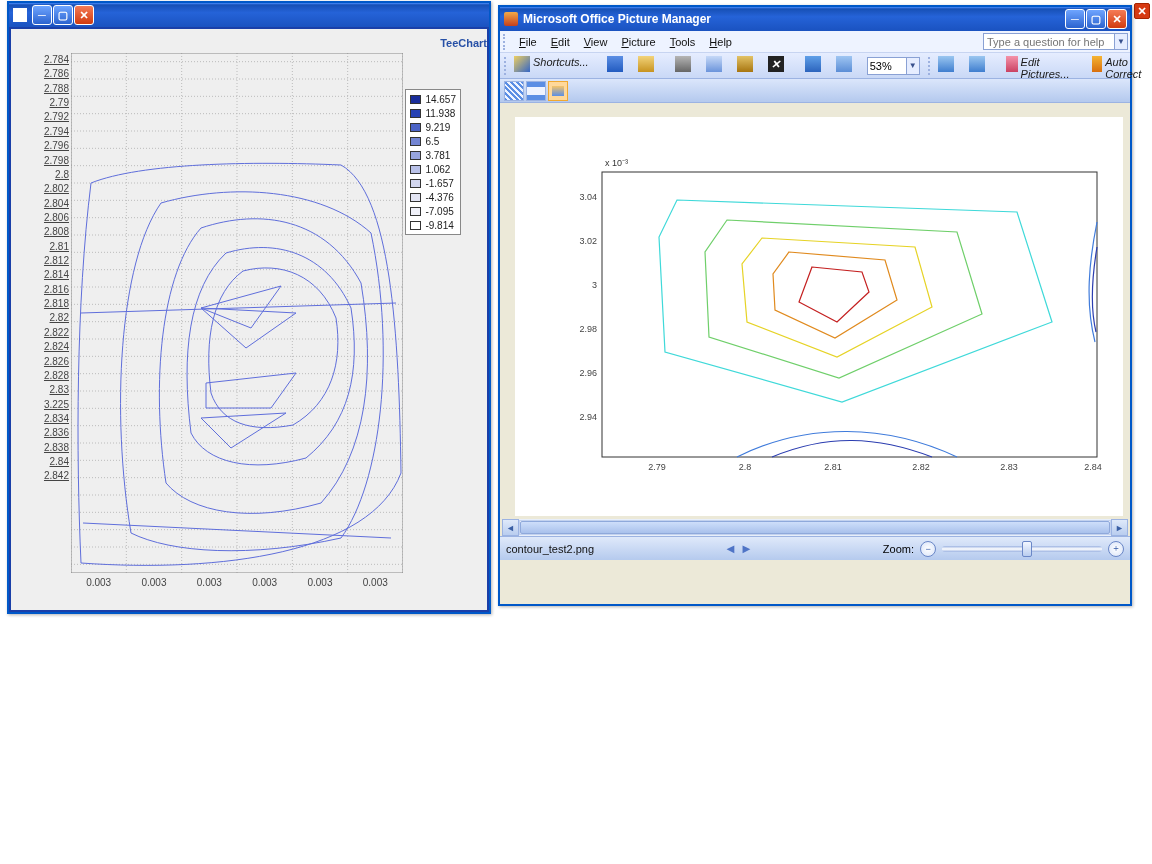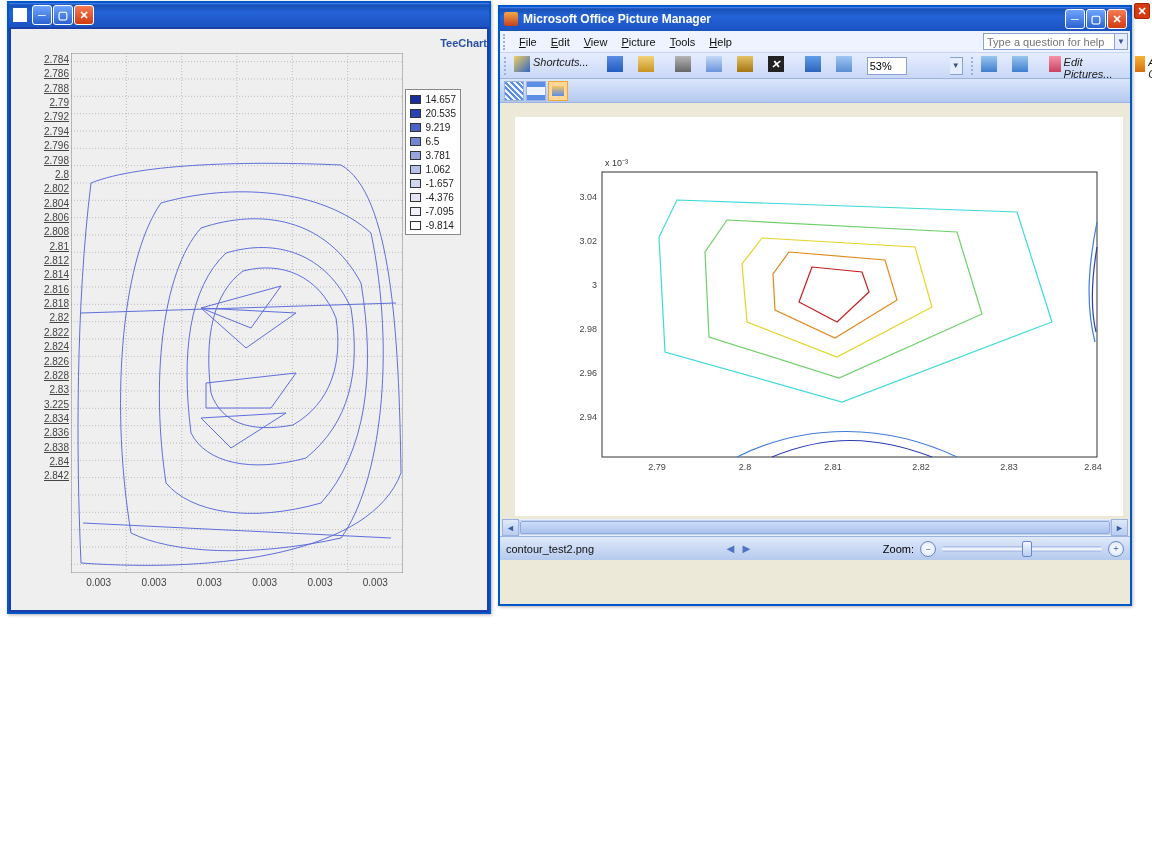--- a/index.html
+++ b/index.html
@@ -89,21 +89,21 @@
   .ic-copy{background:linear-gradient(#c5d8f7,#6b94db);}
   .ic-paste{background:linear-gradient(#e2c266,#a77510);}
   .ic-delete{background:#222;color:#fff;font-weight:bold;text-align:center;line-height:16px;}
   .ic-undo{background:linear-gradient(#5f9fe8,#2c64bd);}
   .ic-redo{background:linear-gradient(#9fc5f2,#5b8dd6);}
   .ic-rotl{background:linear-gradient(#9ac6f0,#3f7ecf);}
   .ic-rotr{background:linear-gradient(#9ac6f0,#3f7ecf);}
   .ic-edit{background:linear-gradient(#f492a9,#ca4263);}
   .ic-auto{background:linear-gradient(#f5b433,#d86f0f);}
   .sep{width:1px;height:20px;background:#9cb3e2;margin:0 3px;}
-  .zoom-combo{display:flex;align-items:flex-start;gap:43px;}
+  .zoom-combo{display:flex;align-items:flex-start;}
   .zoom-combo input{width:40px;height:18px;font-size:11px;text-align:left;border:1px solid #8aa1d4;padding:0 2px;}
   .zoom-combo .dd{width:13px;height:18px;border:1px solid #8aa1d4;border-left:none;background:#e6edff;display:flex;align-items:center;justify-content:center;font-size:8px;color:#39518d;cursor:pointer;}
   
   .viewbar{height:24px;background:linear-gradient(#dbe6fb,#b4c9ee);display:flex;align-items:center;padding:0 4px;border-bottom:1px solid #9cb3e2;}
   .view-btn{width:20px;height:20px;border:1px solid #9cb3e2;background:#eef3ff;margin-right:2px;display:flex;align-items:center;justify-content:center;cursor:pointer;}
   .view-btn.active{border-color:#f0a830;background:#ffd89a;}
   .vb-thumb{background-image:repeating-linear-gradient(45deg,#5b8ee4 0 2px,#eef3ff 2px 4px);}
   .vb-film{background-image:linear-gradient(#5b8ee4 0 30%,#eef3ff 30% 70%,#5b8ee4 70%);}
   .vb-single{display:flex;align-items:center;justify-content:center;}
   .vb-single::after{content:"";width:12px;height:10px;background:linear-gradient(#f7c467,#5b8ee4);}
@@ -247,21 +247,21 @@
         <div>0.003</div>
         <div>0.003</div>
       </div>
     <div id="legend-box">
         <div class="lg-row">
           <span class="sw" style="background: rgb(26, 45, 154);"></span>
           <span>14.657</span>
         </div>
         <div class="lg-row">
           <span class="sw" style="background: rgb(39, 66, 180);"></span>
-          <span>20.535</span>
+          <span>11.938</span>
         </div>
         <div class="lg-row">
           <span class="sw" style="background: rgb(75, 99, 198);"></span>
           <span>9.219</span>
         </div>
         <div class="lg-row">
           <span class="sw" style="background: rgb(115, 133, 211);"></span>
           <span>6.5</span>
         </div>
         <div class="lg-row">

